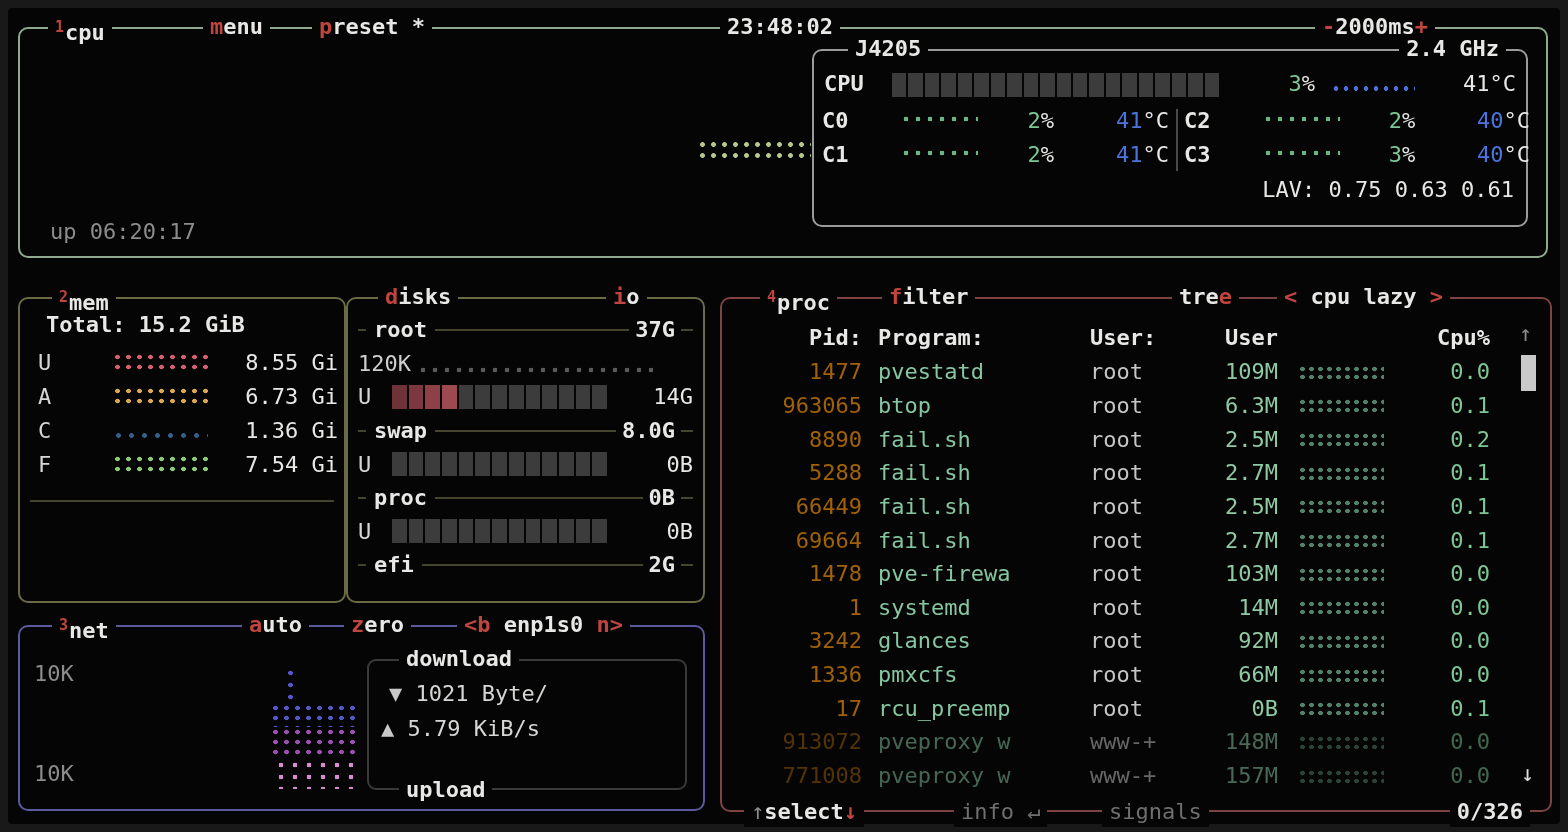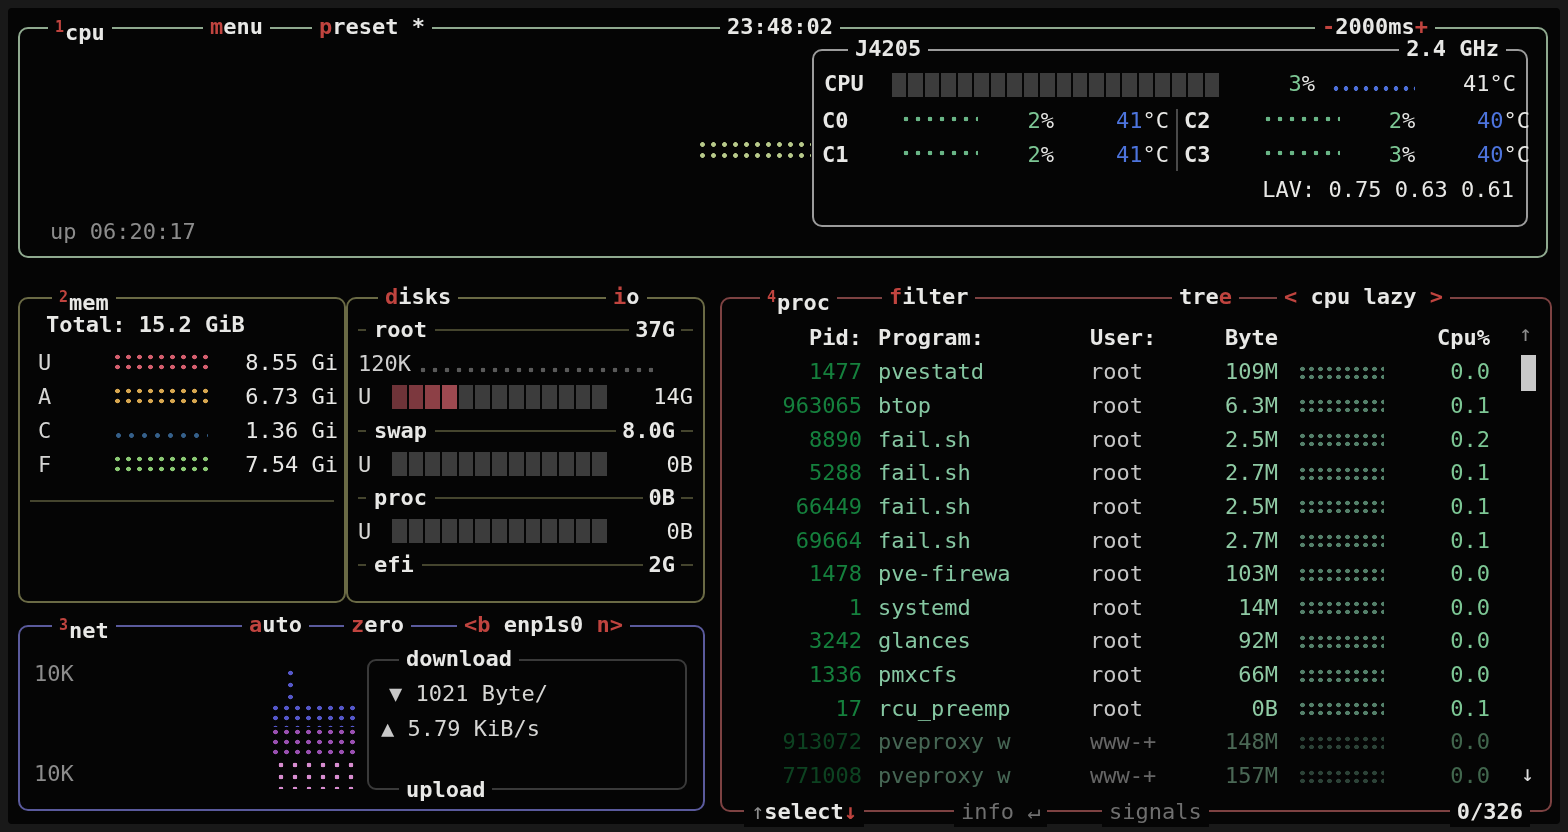--- a/index.html
+++ b/index.html
@@ -41,21 +41,21 @@
   .mdots{width:96px;height:20px;margin-left:42px;}
   .mdots.single{height:9px;background-size:13px 9px;margin-top:10px;}
   .mval{flex:1;text-align:right;padding-right:6px;color:var(--white);}
   
   .drow{display:flex;align-items:center;height:33.6px;}
   .dline{border-top:2px solid #45452e;align-self:center;}
   .dmeter{flex:1;height:24px;margin-left:8px;}
   .dval{width:86px;text-align:right;color:var(--white);}
   
   .prow{display:flex;align-items:center;height:33.65px;padding-left:15px;padding-right:60px;}
-  .c-pid{width:125px;text-align:right;color:#15803d;}
+  .c-pid{width:125px;text-align:right;color:#a16207;}
   .c-prog{width:216px;padding-left:16px;color:#86c7a2;}
   .c-user{width:120px;padding-left:12px;color:#c6c6c6;}
   .c-mem{width:80px;text-align:right;color:#8fcaa4;}
   .c-dots{width:86px;height:14px;margin-left:20px;--c:#54806a;background-size:9px 8px;}
   .c-cpu{flex:1;text-align:right;color:var(--green);}
   .prow.hdr span{color:var(--white);font-weight:bold;}
   .prow.dim-row{opacity:.5;}
 </style>
 </head>
 <body>
@@ -132,21 +132,21 @@
   <div class="box" id="proc-box" style="left:720px;top:297px;width:832px;height:515px;border-color:var(--b-proc);">
     <div class="btitle" style="left:38px"><sup>4</sup><span class="bold">proc</span></div>
     <div class="btitle" style="left:160px"><span class="red">f</span><span class="bold" id="filter-rest">ilter</span></div>
     <div class="btitle" style="left:450px"><span class="bold">tre</span><span class="red">e</span></div>
     <div class="btitle" style="left:555px"><span class="red">&lt;</span><span class="bold" id="sort-name"> cpu lazy </span><span class="red">&gt;</span></div>
 
     <div class="prow hdr" style="position:absolute;left:0;top:22px;width:100%;">
       <span class="c-pid">Pid:</span>
       <span class="c-prog">Program:</span>
       <span class="c-user">User:</span>
-      <span class="c-mem">Byte</span>
+      <span class="c-mem">User</span>
       <span class="c-dots" style="background:none"></span>
       <span class="c-cpu">Cpu%</span>
     </div>
     <span class="t gry" style="right:18px;top:22px">↑</span>
     <div class="t" style="right:14px;top:56px;width:15px;height:36px;background:#c9c9c9;"></div>
     <span class="t" style="right:16px;top:462px;color:#e0e0e0">↓</span>
 
     <div class="t" id="proc-rows" style="left:0;top:56px;width:100%;"><div class="prow"><span class="c-pid">1477</span><span class="c-prog">pvestatd</span><span class="c-user">root</span><span class="c-mem">109M</span><span class="c-dots dots"></span><span class="c-cpu">0.0</span></div><div class="prow"><span class="c-pid">963065</span><span class="c-prog">btop</span><span class="c-user">root</span><span class="c-mem">6.3M</span><span class="c-dots dots"></span><span class="c-cpu">0.1</span></div><div class="prow"><span class="c-pid">8890</span><span class="c-prog">fail.sh</span><span class="c-user">root</span><span class="c-mem">2.5M</span><span class="c-dots dots"></span><span class="c-cpu">0.2</span></div><div class="prow"><span class="c-pid">5288</span><span class="c-prog">fail.sh</span><span class="c-user">root</span><span class="c-mem">2.7M</span><span class="c-dots dots"></span><span class="c-cpu">0.1</span></div><div class="prow"><span class="c-pid">66449</span><span class="c-prog">fail.sh</span><span class="c-user">root</span><span class="c-mem">2.5M</span><span class="c-dots dots"></span><span class="c-cpu">0.1</span></div><div class="prow"><span class="c-pid">69664</span><span class="c-prog">fail.sh</span><span class="c-user">root</span><span class="c-mem">2.7M</span><span class="c-dots dots"></span><span class="c-cpu">0.1</span></div><div class="prow"><span class="c-pid">1478</span><span class="c-prog">pve-firewa</span><span class="c-user">root</span><span class="c-mem">103M</span><span class="c-dots dots"></span><span class="c-cpu">0.0</span></div><div class="prow"><span class="c-pid">1</span><span class="c-prog">systemd</span><span class="c-user">root</span><span class="c-mem">14M</span><span class="c-dots dots"></span><span class="c-cpu">0.0</span></div><div class="prow"><span class="c-pid">3242</span><span class="c-prog">glances</span><span class="c-user">root</span><span class="c-mem">92M</span><span class="c-dots dots"></span><span class="c-cpu">0.0</span></div><div class="prow"><span class="c-pid">1336</span><span class="c-prog">pmxcfs</span><span class="c-user">root</span><span class="c-mem">66M</span><span class="c-dots dots"></span><span class="c-cpu">0.0</span></div><div class="prow"><span class="c-pid">17</span><span class="c-prog">rcu_preemp</span><span class="c-user">root</span><span class="c-mem">0B</span><span class="c-dots dots"></span><span class="c-cpu">0.1</span></div><div class="prow dim-row"><span class="c-pid">913072</span><span class="c-prog">pveproxy w</span><span class="c-user">www-+</span><span class="c-mem">148M</span><span class="c-dots dots"></span><span class="c-cpu">0.0</span></div><div class="prow dim-row"><span class="c-pid">771008</span><span class="c-prog">pveproxy w</span><span class="c-user">www-+</span><span class="c-mem">157M</span><span class="c-dots dots"></span><span class="c-cpu">0.0</span></div></div>
 
     <div class="bfoot" style="left:22px"><span class="gry">↑</span><span class="bold">select</span><span class="red">↓</span></div>

